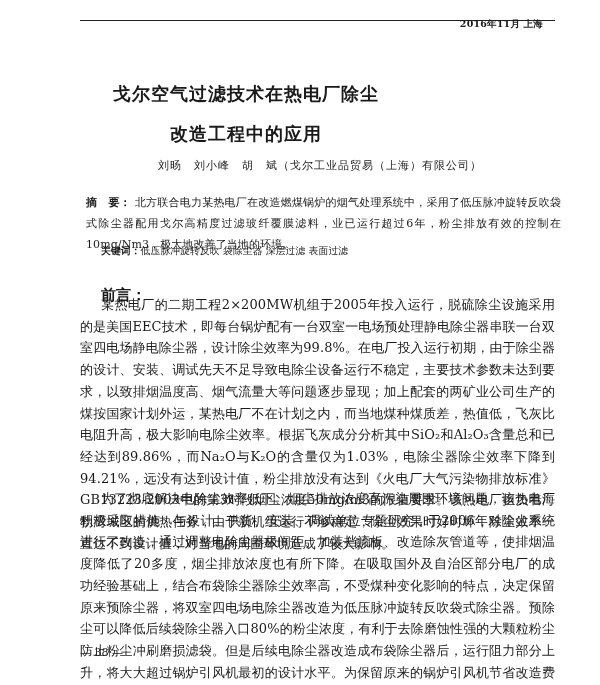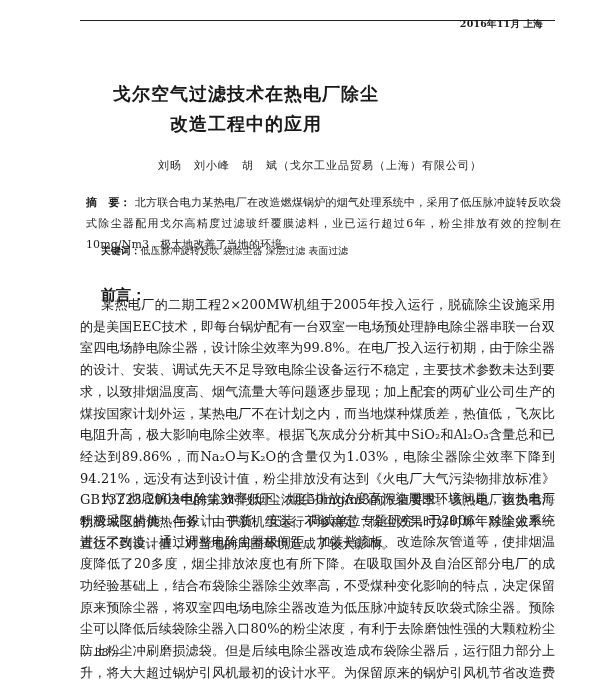--- a/index.html
+++ b/index.html
@@ -5,21 +5,21 @@
   html, body { margin: 0; padding: 0; background: #ffffff; }
   body { width: 600px; height: 685px; position: relative; overflow: hidden;
          font-family: "DejaVu Serif", serif; color: #1a1a1a; }
   .header { position: absolute; left: 80px; top: 18px; width: 475px;
             font-size: 9.5px; letter-spacing: 0.2px; white-space: nowrap;
             border-bottom: 1px solid #222; padding-bottom: 2px; font-weight: bold; }
   .header .right { position: absolute; right: 12px; top: 0; }
   .title { position: absolute; left: 0; width: 492px; text-align: center;
            font-size: 18px; font-weight: bold; letter-spacing: 1px; }
   .t1 { top: 82px; }
-  .t2 { top: 112px; }
+  .t2 { top: 122px; }
   .authors { position: absolute; left: 0; width: 600px; text-align: center; top: 158px;
              font-size: 11px; letter-spacing: 1px; margin-left: 20px; }
   .para { position: absolute; left: 80px; width: 475px; font-size: 13px; line-height: 21.7px;
           text-align: justify; letter-spacing: 0.1px; }
   .abstract { top: 192px; font-size: 11px; line-height: 21px; margin-left: 6px; }
   .abstract .lbl { font-weight: bold; margin-right: 4px; }
   .keywords { top: 240px; left: 101px; width: 460px; font-size: 9.8px; }
   .keywords .lbl { font-weight: bold; }
   .section { top: 285px; left: 101px; font-size: 15px; font-weight: bold; }
   .body1 { top: 292px; text-indent: 21px; }

